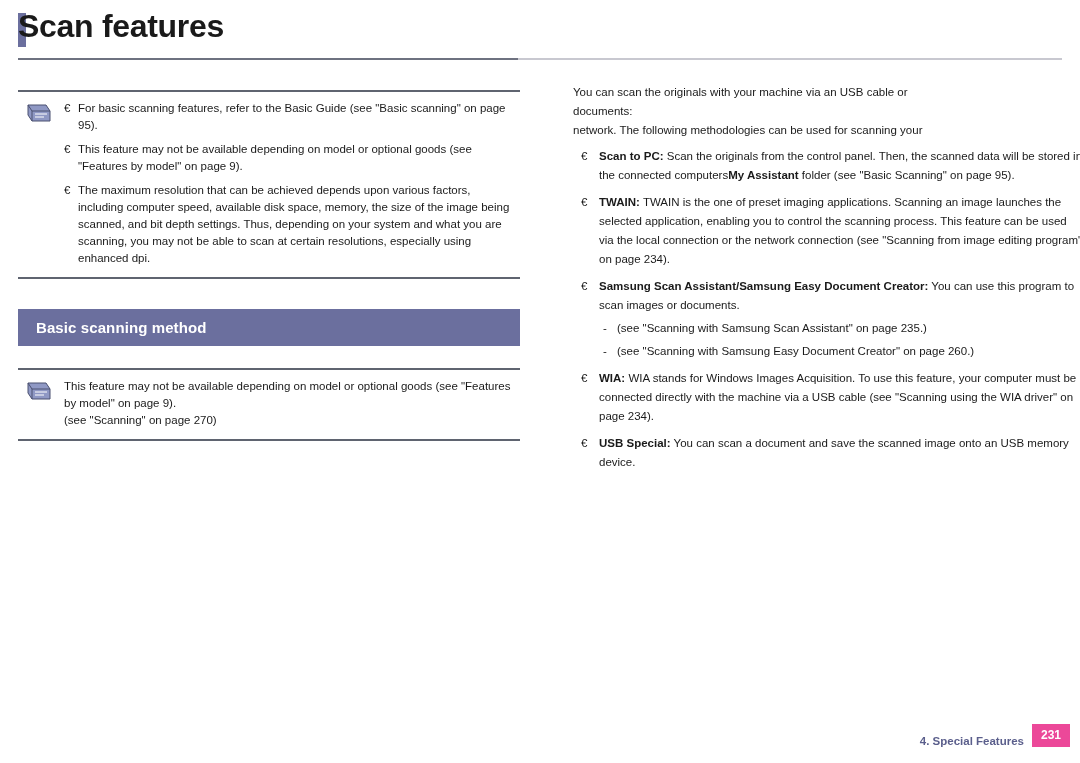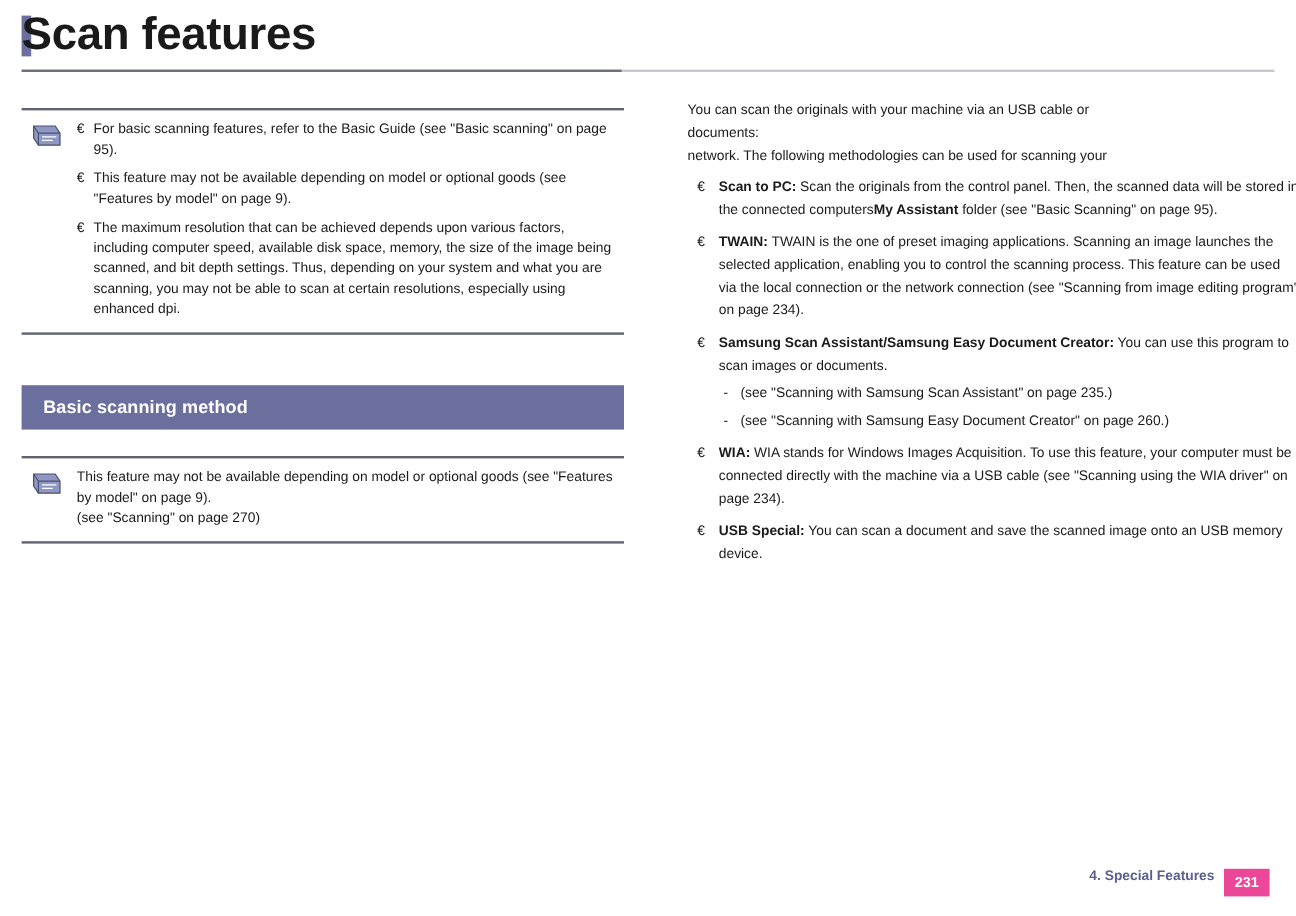--- a/index.html
+++ b/index.html
@@ -18,21 +18,21 @@
     position: relative;
     width: 1080px;
     height: 763px;
   }
 
   
   .page-title {
     position: absolute;
     left: 18px;
     top: 8px;
-    font-size: 38px;
+    font-size: 32px;
     font-weight: bold;
     color: #1a1a1a;
     letter-spacing: -0.3px;
   }
   .title-bar-accent {
     position: absolute;
     left: 18px;
     top: 13px;
     width: 8px;
     height: 34px;
@@ -102,21 +102,21 @@
   }
   .note-bullet .bdot {
     position: absolute;
     left: 0;
     top: 0;
     font-size: 11.5px;
   }
 
   
   .section-heading {
-    margin-top: 42px;
+    margin-top: 30px;
     background: #6b6f9e;
     color: #ffffff;
     font-size: 15px;
     font-weight: bold;
     padding: 10px 0 10px 18px;
     width: 484px;
     letter-spacing: 0.1px;
   }
   .section-gap {
     height: 22px;
@@ -157,24 +157,24 @@
   }
   .sub-dash .dash {
     position: absolute;
     left: 30px;
     top: 0;
   }
 
   
   .footer {
     position: absolute;
-    right: 22px;
+    right: 10px;
     bottom: 16px;
     display: flex;
-    align-items: flex-start;
+    align-items: flex-end;
   }
   .footer-text {
     font-size: 11.5px;
     font-weight: bold;
     color: #5b5f8c;
     margin-right: 8px;
   }
   .footer-page {
     background: #ec4899;
     color: #ffffff;

